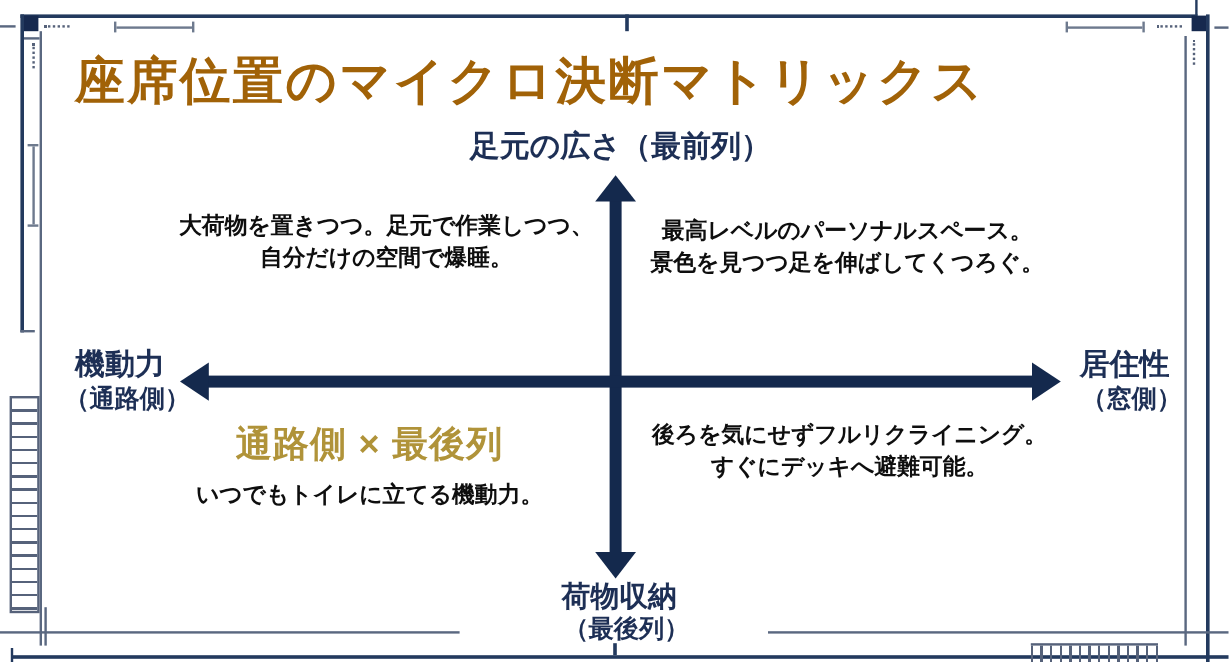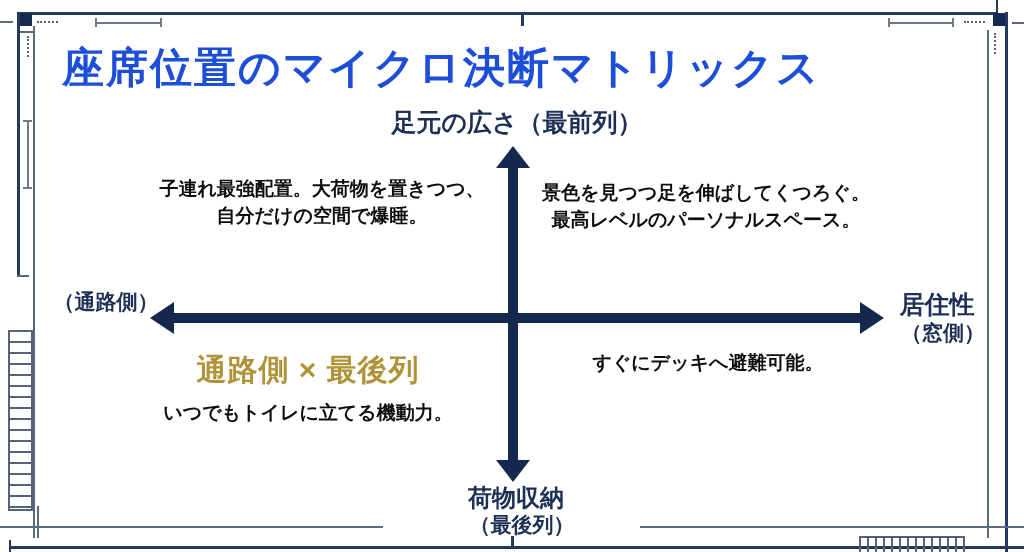--- a/index.html
+++ b/index.html
@@ -22,21 +22,21 @@
   .comb{position:absolute;left:859px;top:536px;width:106px;height:15px;border-top:2px solid #56627a;
         background:repeating-linear-gradient(to right,#56627a 0 2px,transparent 2px 8px);}
   
   .shaft{position:absolute;background:#14294d;}
   .tri{position:absolute;width:0;height:0;}
   .tri-up{border-left:17px solid transparent;border-right:17px solid transparent;border-bottom:22px solid #14294d;}
   .tri-down{border-left:17px solid transparent;border-right:17px solid transparent;border-top:22px solid #14294d;}
   .tri-left{border-top:16px solid transparent;border-bottom:16px solid transparent;border-right:24px solid #14294d;}
   .tri-right{border-top:16px solid transparent;border-bottom:16px solid transparent;border-left:24px solid #14294d;}
   
-  .title{position:absolute;left:62px;top:40px;font-size:42px;font-weight:900;color:#1d4ed8;letter-spacing:2px;white-space:nowrap;}
+  .title{position:absolute;left:62px;top:40px;font-size:42px;font-weight:900;color:#a16207;letter-spacing:2px;white-space:nowrap;}
   .axis-label{position:absolute;color:#1d2f55;font-weight:900;text-align:center;transform:translateX(-50%);line-height:1.22;white-space:nowrap;}
   .axis-top{left:517px;top:107px;font-size:25px;}
   .axis-bottom{left:516px;top:483px;font-size:24px;}
   .axis-left{left:100px;top:289px;font-size:25px;}
   .axis-right{left:937px;top:289px;font-size:25px;}
   .axis-sub{font-size:21px;margin-left:12px;}
   .quad{position:absolute;width:470px;transform:translateX(-50%);text-align:center;}
   .quad h2{margin:0 0 9px 0;font-size:30px;font-weight:900;color:#b09339;letter-spacing:1px;white-space:nowrap;}
   .quad p{margin:0;font-size:19px;font-weight:800;color:#0e0e0e;line-height:1.42;white-space:nowrap;}
   .q-tl{left:322px;top:176px;}
@@ -86,36 +86,38 @@
   <div class="shaft" style="left:172px;top:313px;width:692px;height:10px;"></div>
   <div class="tri tri-left" style="left:150px;top:302px;"></div>
   <div class="tri tri-right" style="left:860px;top:302px;"></div>
 
   <div class="axis-label axis-top">足元の広さ（最前列）</div>
   <div class="axis-label axis-bottom">
     <div>荷物収納</div>
     <div class="axis-sub">（最後列）</div>
   </div>
   <div class="axis-label axis-left">
+    <div>機動力</div>
     <div class="axis-sub">（通路側）</div>
   </div>
   <div class="axis-label axis-right">
     <div>居住性</div>
     <div class="axis-sub">（窓側）</div>
   </div>
 
   <div class="quad q-tl">
-    <p>子連れ最強配置。大荷物を置きつつ、</p>
+    <p>大荷物を置きつつ。足元で作業しつつ、</p>
     <p>自分だけの空間で爆睡。</p>
   </div>
   <div class="quad q-tr">
+    <p>最高レベルのパーソナルスペース。</p>
     <p>景色を見つつ足を伸ばしてくつろぐ。</p>
-    <p>最高レベルのパーソナルスペース。</p>
   </div>
   <div class="quad q-bl">
     <h2>通路側 × 最後列</h2>
     <p>いつでもトイレに立てる機動力。</p>
   </div>
   <div class="quad q-br">
+    <p>後ろを気にせずフルリクライニング。</p>
     <p>すぐにデッキへ避難可能。</p>
   </div>
 
 </div>
 
 </body></html>

